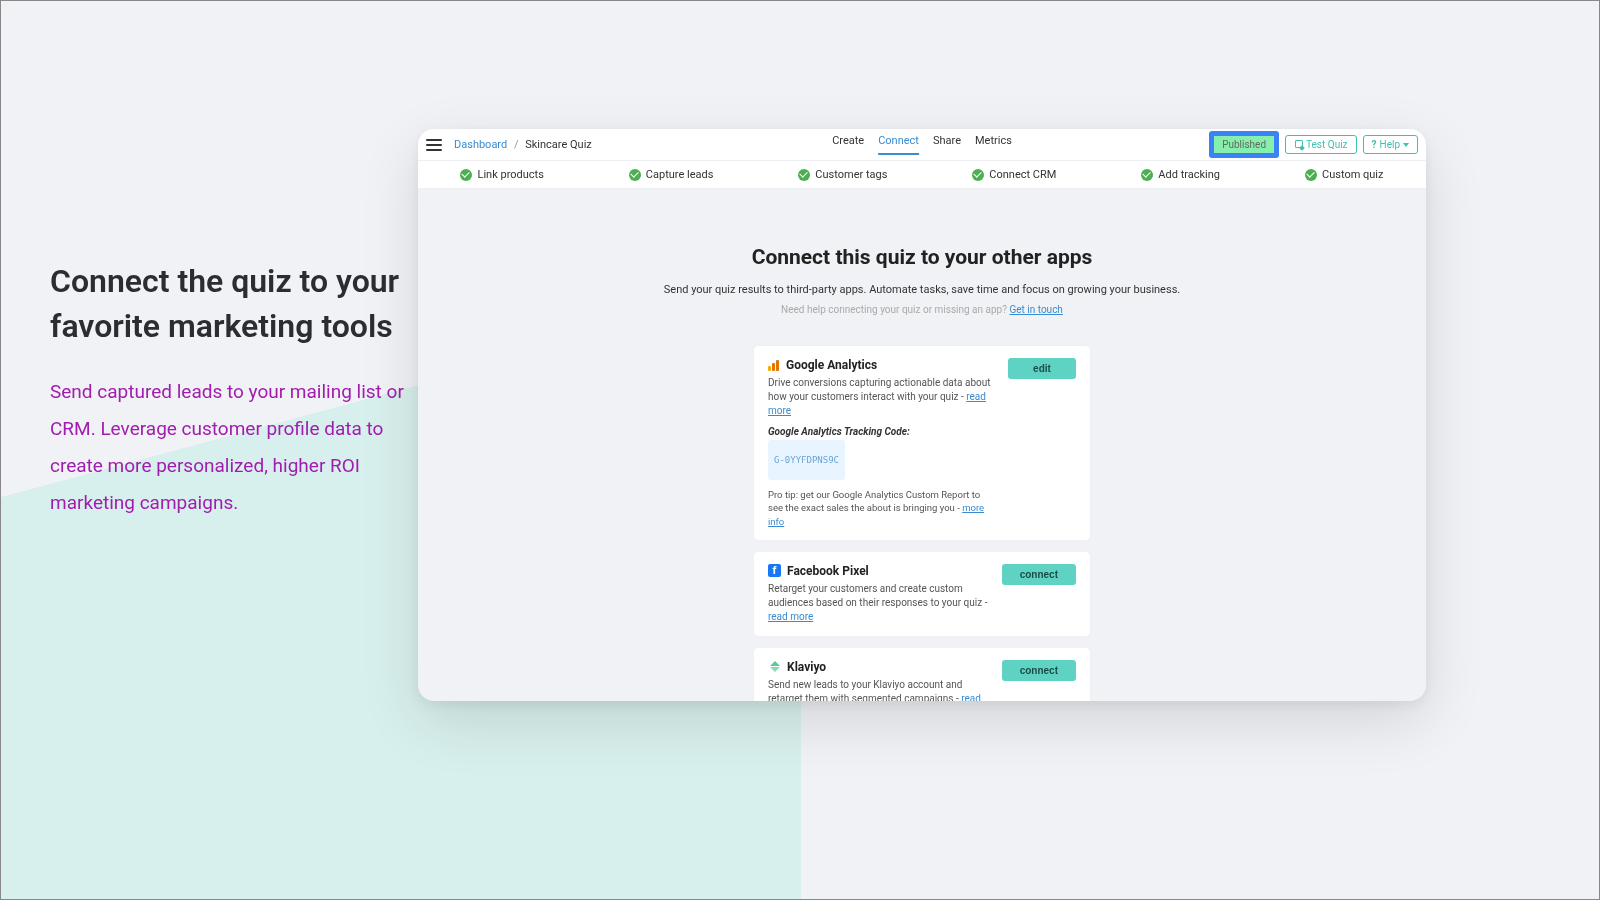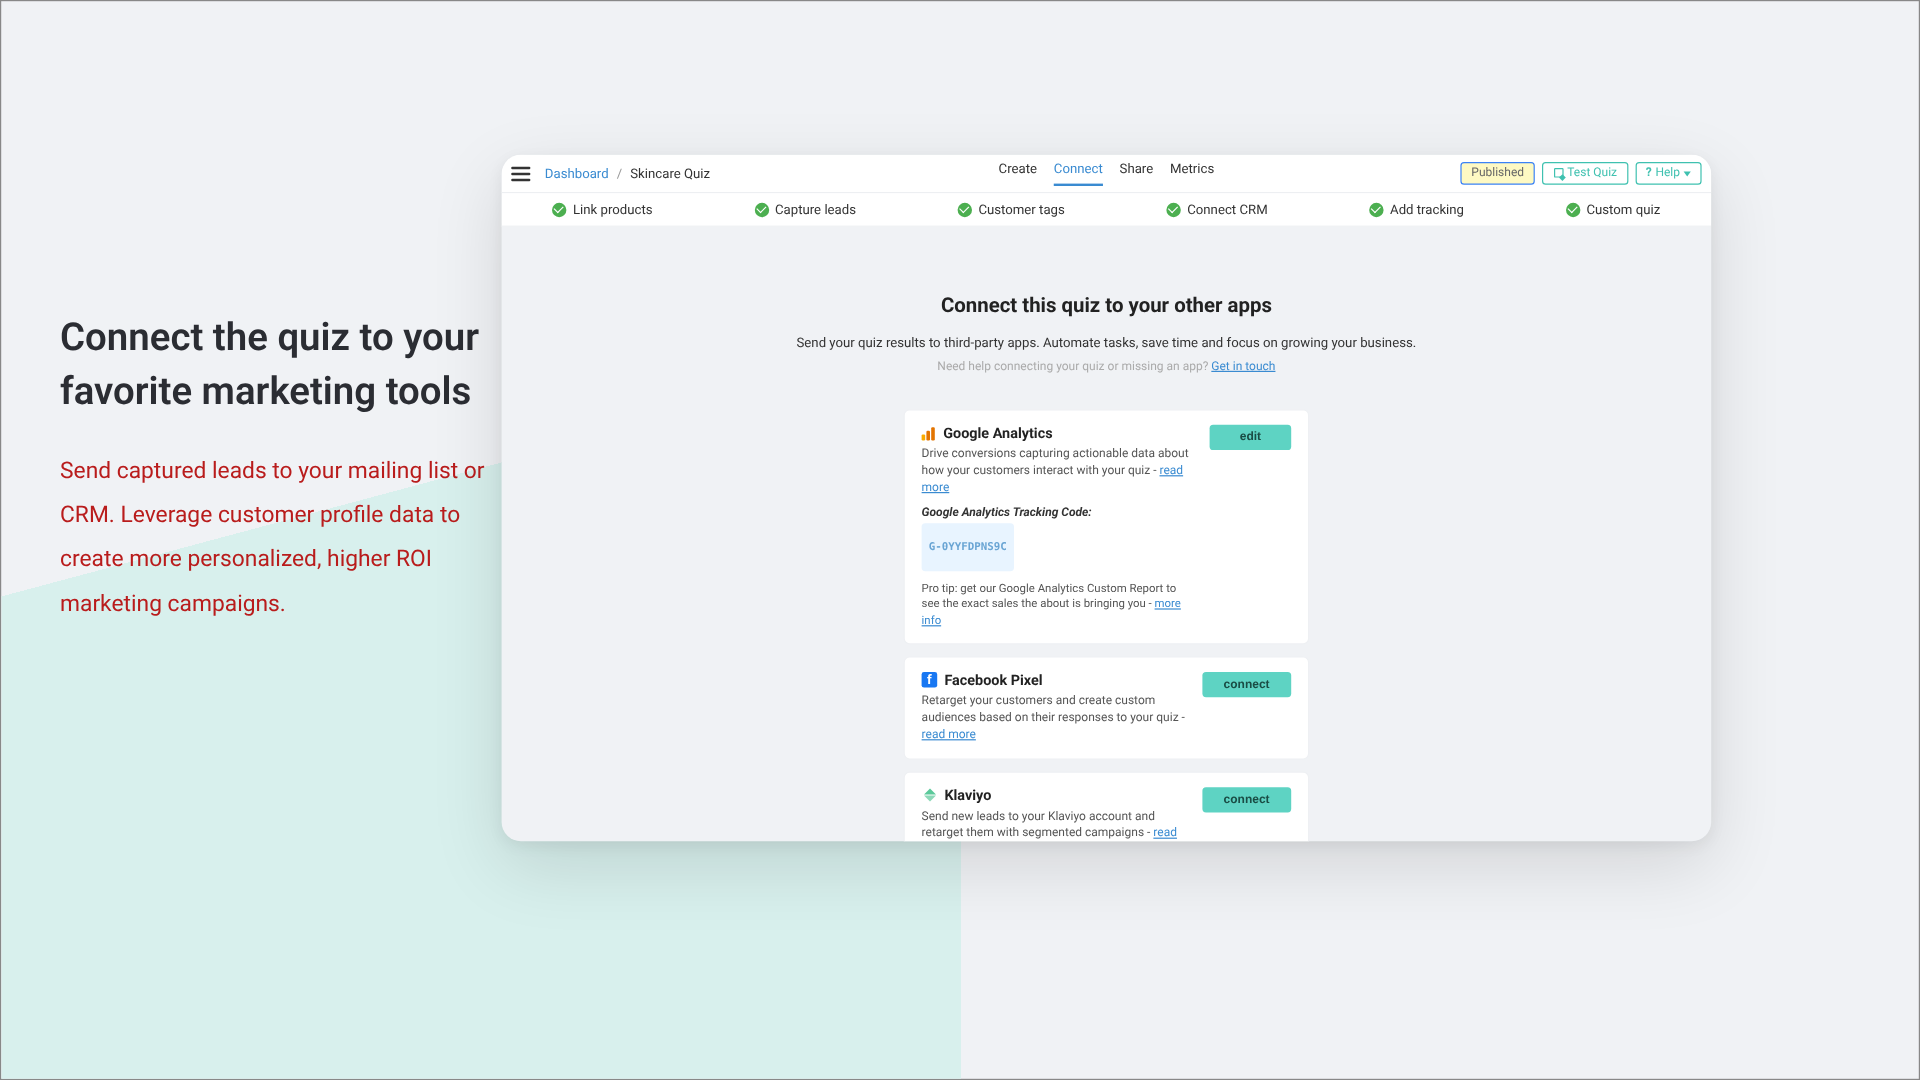--- a/index.html
+++ b/index.html
@@ -24,21 +24,21 @@
   left: 35px; top: 258px;
   width: 380px;
   z-index: 2;
   margin-left: 14px;
 }
 .hero h1 {
   font-size: 32px; font-weight: 600; color: #2b2d33; line-height: 1.4;
   margin-bottom: 24px;
 }
 .hero p {
-  font-size: 19px; color: #b91c1c; line-height: 1.95;
+  font-size: 19px; color: #a21caf; line-height: 1.95;
 }
 .app-window {
   position: absolute;
   left: 417px; top: 128px;
   width: 1008px; height: 572px;
   background: #f0f2f5;
   border-radius: 16px;
   box-shadow: 0 20px 60px rgba(0,0,0,0.12), 0 4px 12px rgba(0,0,0,0.06);
   overflow: hidden;
   z-index: 3;
@@ -57,21 +57,21 @@
   margin-right: 12px; cursor: pointer;
 }
 .hamburger span { height: 2px; background: #333; border-radius: 1px; }
 .crumbs { color: #333; }
 .crumbs a { color: #3a8bd1; text-decoration: none; }
 .crumbs .sep { color: #999; margin: 0 4px; }
 .tabs { position: absolute; left: 50%; transform: translateX(-50%); display: flex; gap: 14px; }
 .tabs span { color: #333; cursor: pointer; padding-bottom: 6px; }
 .tabs span.active { color: #3a8bd1; border-bottom: 2px solid #3a8bd1; }
 .top-right { margin-left: auto; display: flex; gap: 6px; align-items: center; }
-.badge-published { background: #fef9c3; color: #666; padding: 3px 8px; border-radius: 3px; font-size: 10px; border: 1px solid #3b82f6; }
+.badge-published { background: #86efac; color: #666; padding: 3px 8px; border-radius: 3px; font-size: 10px; border: 5px solid #3b82f6; }
 .btn-outline-teal { border: 1px solid #3fc1b0; color: #3fc1b0; background: #fff; padding: 3px 8px; border-radius: 3px; font-size: 10px; cursor: pointer; display: flex; align-items: center; gap: 3px; }
 .progress-steps {
   height: 28px; background: #fff;
   display: flex; align-items: center; justify-content: space-around;
   font-size: 11px; color: #333;
   border-bottom: 1px solid #edeff2;
 }
 .step { display: flex; align-items: center; gap: 5px; }
 .check-circle {
   width: 12px; height: 12px; border-radius: 50%;
@@ -79,36 +79,36 @@
 }
 .check-circle::after {
   content: ""; position: absolute; left: 3px; top: 1.5px;
   width: 4px; height: 6px; border: solid #fff; border-width: 0 1.5px 1.5px 0;
   transform: rotate(45deg);
 }
 .content {
   padding: 56px 40px 20px;
   text-align: center;
 }
-.content h2 { font-size: 17px; font-weight: 700; color: #222; margin-bottom: 14px; }
+.content h2 { font-size: 21px; font-weight: 700; color: #222; margin-bottom: 14px; }
 .content .sub { font-size: 11px; color: #333; margin-bottom: 8px; }
 .content .help { font-size: 10px; color: #aaa; }
 .content .help a { color: #3a8bd1; text-decoration: underline; cursor: pointer; }
 .cards { width: 338px; margin: 30px auto 0; display: flex; flex-direction: column; gap: 10px; }
 .card {
   background: #fff; border: 1px solid #eef0f3; border-radius: 5px;
   padding: 12px 14px; text-align: left;
   display: flex; gap: 14px;
 }
 .card-left { flex: 1; }
 .card-title { font-size: 12px; font-weight: 700; color: #222; display: flex; align-items: center; gap: 6px; margin-bottom: 4px; }
 .card-desc { font-size: 10px; color: #555; line-height: 1.4; }
 .card-desc a { color: #3a8bd1; text-decoration: underline; cursor: pointer; }
 .card-section-label { font-size: 10px; font-weight: 700; color: #333; margin-top: 8px; font-style: italic; }
-.code-chip { display: inline-block; background: #e8f4ff; color: #6aa5d4; font-size: 9px; padding: 15px 6px; border-radius: 3px; margin-top: 3px; font-family: monospace; font-weight: bold; }
+.code-chip { display: inline-block; background: #e8f4ff; color: #6aa5d4; font-size: 9px; padding: 15px 6px; border-radius: 3px; margin-top: 3px; font-family: monospace; }
 .protip { font-size: 9.5px; color: #555; margin-top: 8px; line-height: 1.4; }
 .protip b { font-weight: 400; }
 .protip a { color: #3a8bd1; text-decoration: underline; cursor: pointer; }
 .card-right { display: flex; align-items: flex-start; }
 .btn-action {
   background: #5ed3c3; color: #1a4d45; border: none;
   padding: 5px 18px; font-size: 10px; font-weight: 600;
   border-radius: 3px; cursor: pointer; min-width: 68px; text-align: center;
 }
 .icon-ga { width: 12px; height: 12px; position: relative; }

